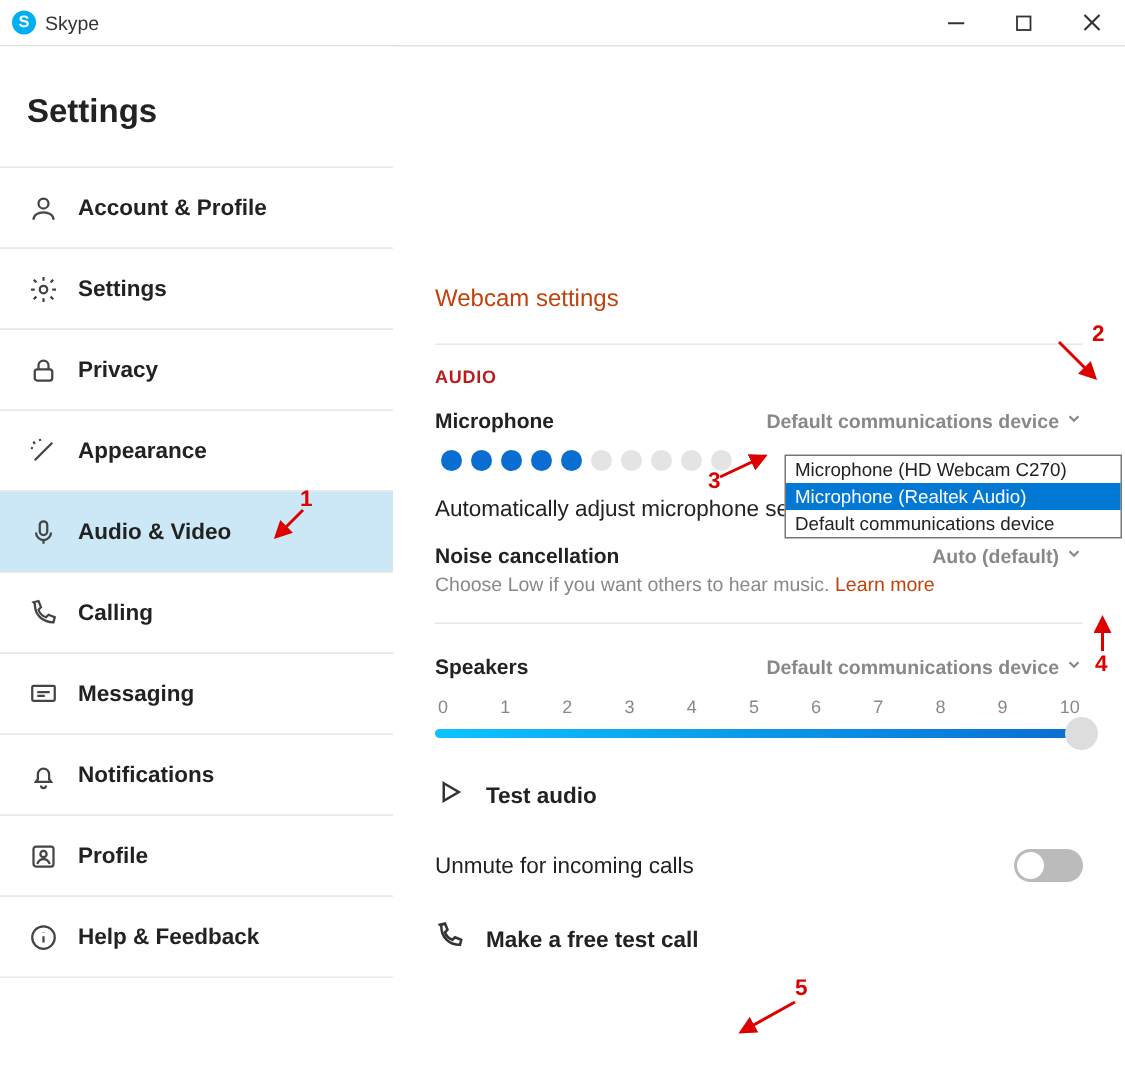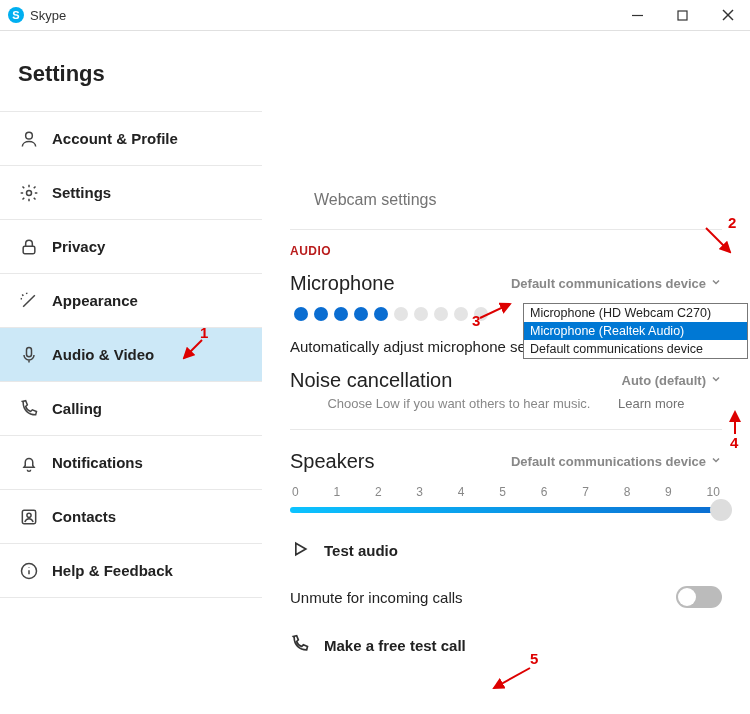--- a/index.html
+++ b/index.html
@@ -74,43 +74,42 @@
     display:flex; align-items:center; justify-content:center;
   }
   .main {
     flex: 1;
     padding: 40px 28px 10px 28px;
     overflow: hidden;
     font-size: 14.5px;
     color: #222;
   }
   .link {
-    color: #737373;
+    color: #c2410c;
     font-size: 16px;
     cursor: pointer;
-    margin-left: 24px;
   }
   .section-label {
     color: #b91c1c;
     font-size: 12px;
     font-weight: 700;
     letter-spacing: 0.5px;
     margin-top: 44px;
     margin-bottom: 14px;
   }
   .divider {
     height:1px; background:#e8e8e8; margin: 14px 0;
   }
   .row {
     display:flex;
     align-items:center;
     justify-content:space-between;
   }
-  .bold { font-size: 20px; font-weight: 400; }
-  .gray { color: #888; font-size: 13px; text-align: center; }
+  .bold { font-size: 14px; font-weight: 700; }
+  .gray { color: #888; font-size: 13px; }
   .selector {
     color: #888; font-size: 13px; font-weight:600;
     display:flex; align-items:center; cursor:pointer;
   }
   .chev { margin-left:4px; }
   .mic-meter {
     display:flex; gap: 6px; margin: 12px 0 14px 4px;
   }
   .dot { width:14px; height:14px; border-radius:50%; background:#e4e4e4; }
   .dot.on { background:#0a6dd1; }
@@ -255,39 +254,48 @@
 
     <div class="side-item">
       <span class="side-icon">
         <svg width="20" height="20" viewBox="0 0 24 24" fill="none" stroke="#444" stroke-width="1.8">
             <path d="M5 4c0 9 6 15 15 15l1-4-5-2-2 2c-3-1-5-3-6-6l2-2-2-5-4 1z"></path>
           </svg>
       </span>
       <span>Calling</span>
     </div>
 
+    <div class="side-item">
+      <span class="side-icon">
+        <svg width="20" height="20" viewBox="0 0 24 24" fill="none" stroke="#444" stroke-width="1.8">
+            <rect x="3" y="5" width="18" height="12" rx="1"></rect>
+            <path d="M7 10h10M7 13h6"></path>
+          </svg>
+      </span>
+      <span>Messaging</span>
+    </div>
 
     <div class="side-item">
       <span class="side-icon">
         <svg width="20" height="20" viewBox="0 0 24 24" fill="none" stroke="#444" stroke-width="1.8">
             <path d="M6 17h12l-1.5-2V11a4.5 4.5 0 0 0-9 0v4L6 17zM10 20a2 2 0 0 0 4 0"></path>
           </svg>
       </span>
       <span>Notifications</span>
     </div>
 
     <div class="side-item">
       <span class="side-icon">
         <svg width="20" height="20" viewBox="0 0 24 24" fill="none" stroke="#444" stroke-width="1.8">
             <rect x="4" y="4" width="16" height="16" rx="2"></rect>
             <circle cx="12" cy="10" r="2.5"></circle>
             <path d="M7 18c1-3 3-4 5-4s4 1 5 4"></path>
           </svg>
       </span>
-      <span>Contacts</span>
+      <span>Profile</span>
     </div>
 
     <div class="side-item">
       <span class="side-icon">
         <svg width="20" height="20" viewBox="0 0 24 24" fill="none" stroke="#444" stroke-width="1.8">
             <circle cx="12" cy="12" r="9"></circle>
             <path d="M12 11v5M12 7.5v.5"></path>
           </svg>
       </span>
       <span>Help &amp; Feedback</span>

